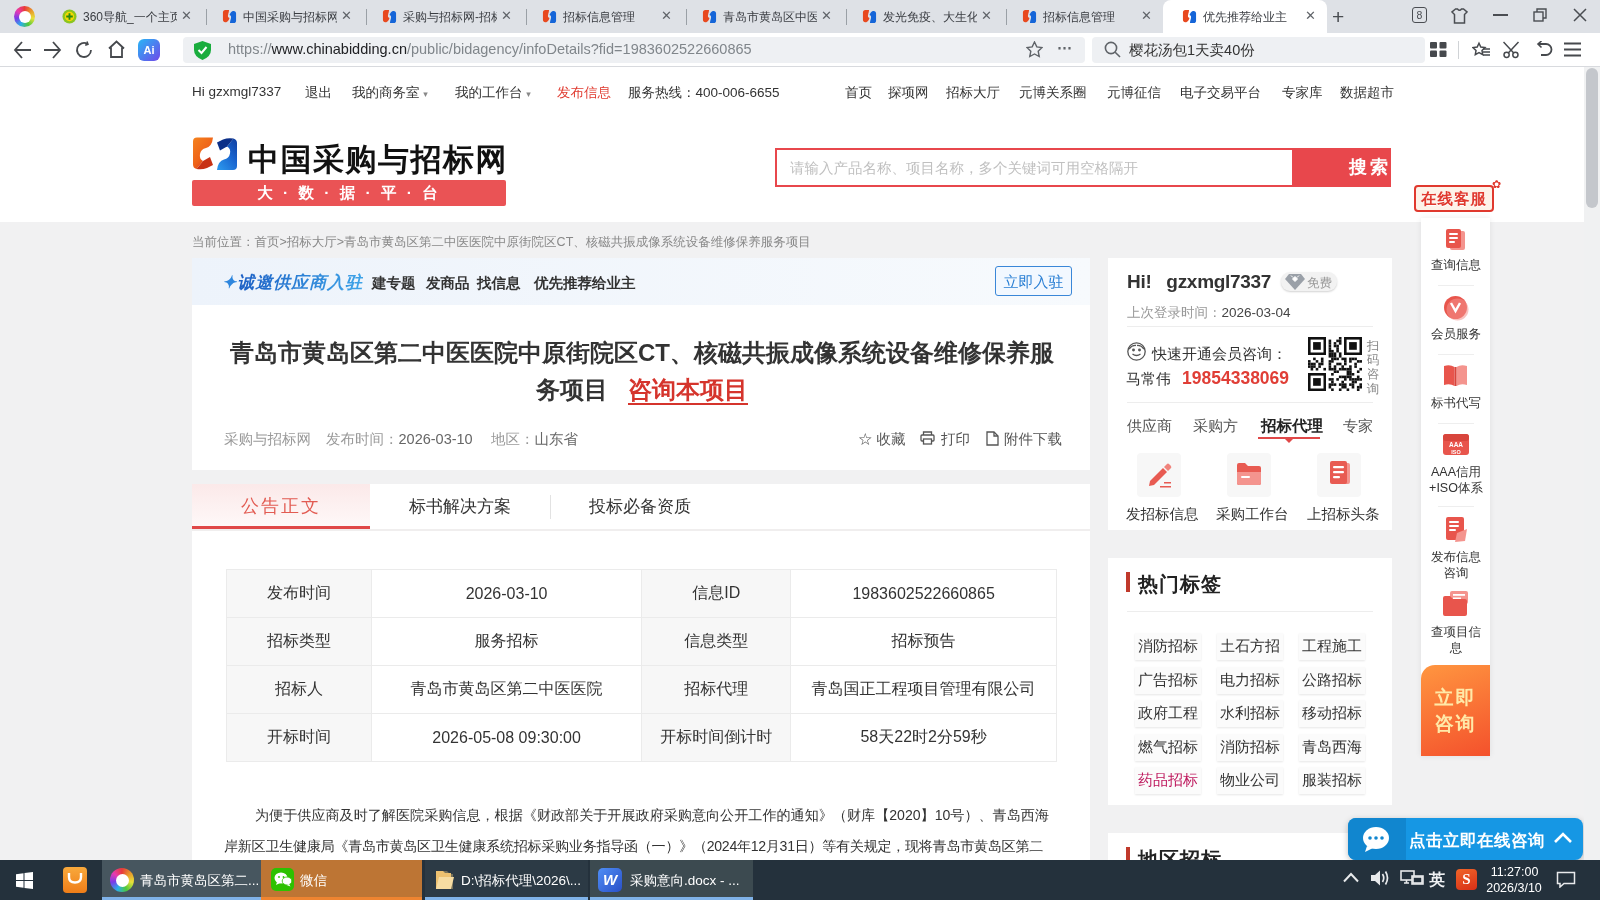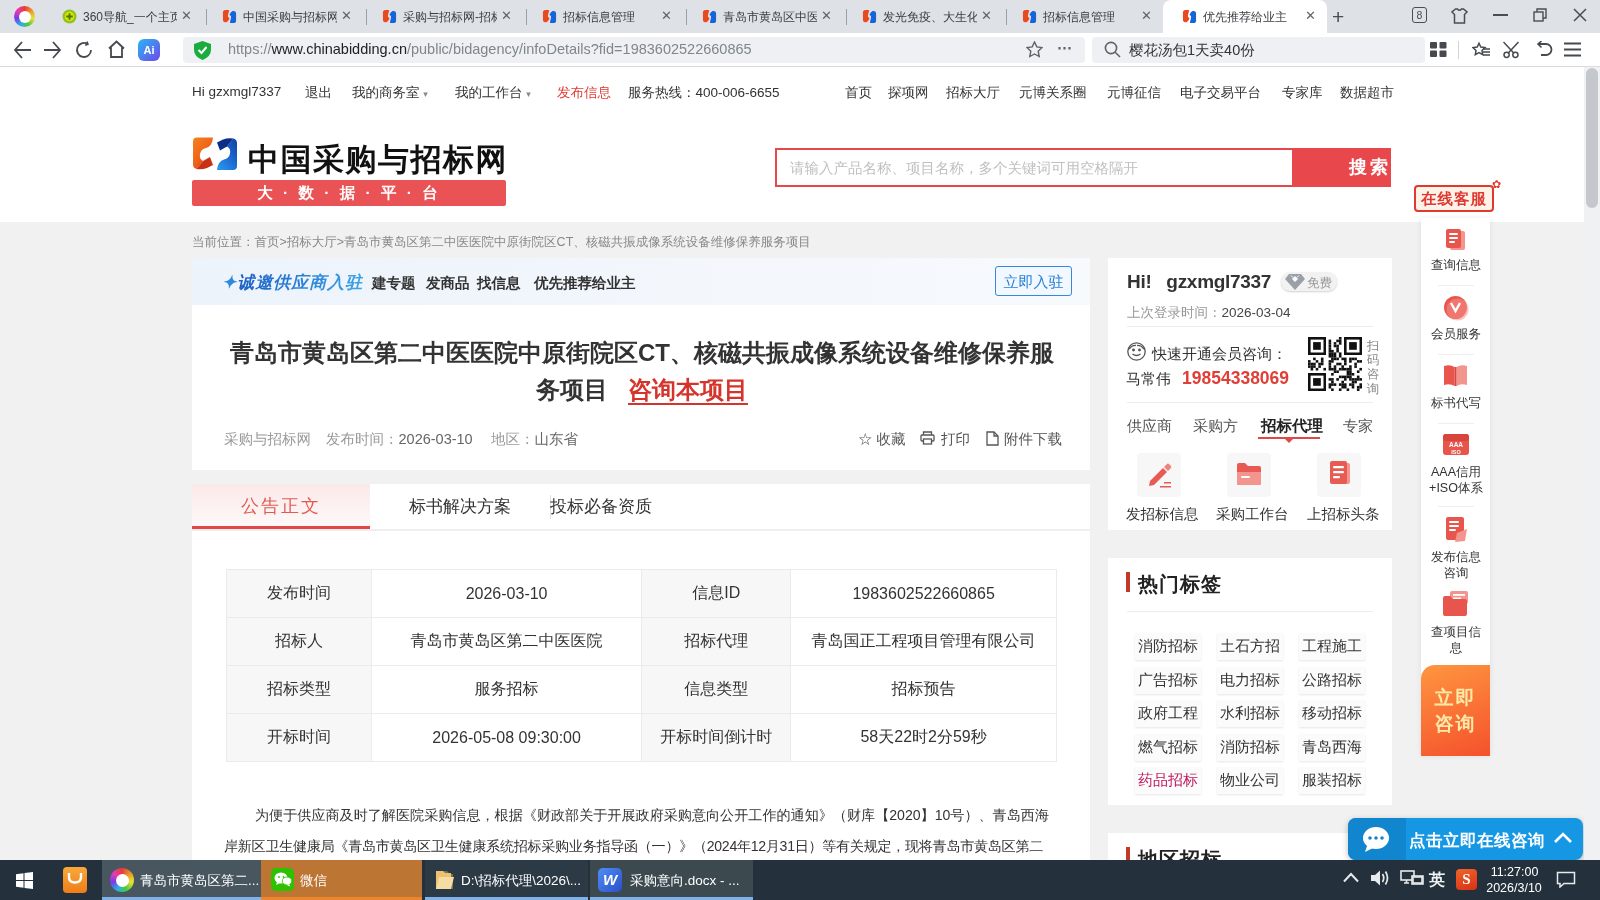--- a/index.html
+++ b/index.html
@@ -256,41 +256,41 @@
     <path d="M1 1 H8 L12 5 V14 H1 Z"></path>
     <path d="M8 1 V5 H12"></path>
   </svg>
 <div class="abs" style="left:1004px;top:430px;font-size:14.5px;color:#555;">附件下载</div>
 
 <div class="abs" style="left:192px;top:470px;width:898px;height:14px;background:#f1f1f2;"></div>
 <div class="abs" style="left:192px;top:484px;width:898px;height:47px;background:#fff;border-bottom:2px solid #f0eeee;"></div>
 <div class="abs" style="left:192px;top:484px;width:178px;height:45px;background:linear-gradient(180deg,#fbe9e9,#fef8f8);border-bottom:3px solid #e04848;color:#e25b52;font-size:18px;text-align:center;line-height:45px;letter-spacing:2px;">公告正文</div>
 <div class="abs" style="left:370px;top:484px;width:180px;height:45px;color:#333;font-size:17px;text-align:center;line-height:45px;">标书解决方案</div>
 <div class="abs" style="left:550px;top:495px;width:1px;height:24px;background:#e2e2e2;"></div>
-<div class="abs" style="left:550px;top:484px;width:180px;height:45px;color:#333;font-size:17px;text-align:left;line-height:45px;">投标必备资质</div>
+<div class="abs" style="left:550px;top:484px;width:180px;height:45px;color:#333;font-size:17px;text-align:center;line-height:45px;">投标必备资质</div>
 
 <table class="info abs" style="left:226px;top:569px;width:831px;height:193px;">
 <tbody>
       <tr>
         <td class="l" style="width:145px;">发布时间</td>
         <td style="width:271px;">2026-03-10</td>
         <td class="l" style="width:149px;">信息ID</td>
         <td style="width:266px;">1983602522660865</td>
       </tr>
 <tr>
+        <td class="l">招标类型</td>
+        <td>服务招标</td>
+        <td class="l">信息类型</td>
+        <td>招标预告</td>
+      </tr>
+<tr>
         <td class="l">招标人</td>
         <td>青岛市黄岛区第二中医医院</td>
         <td class="l">招标代理</td>
         <td>青岛国正工程项目管理有限公司</td>
-      </tr>
-<tr>
-        <td class="l">招标类型</td>
-        <td>服务招标</td>
-        <td class="l">信息类型</td>
-        <td>招标预告</td>
       </tr>
 <tr>
         <td class="l">开标时间</td>
         <td>2026-05-08 09:30:00</td>
         <td class="l">开标时间倒计时</td>
         <td>58天22时2分59秒</td>
       </tr>
 </tbody>
   </table>
 <div class="abs" style="left:255px;top:806px;font-size:14.1px;color:#333;white-space:nowrap;">为便于供应商及时了解医院采购信息，根据《财政部关于开展政府采购意向公开工作的通知》（财库【2020】10号）、青岛西海</div>

